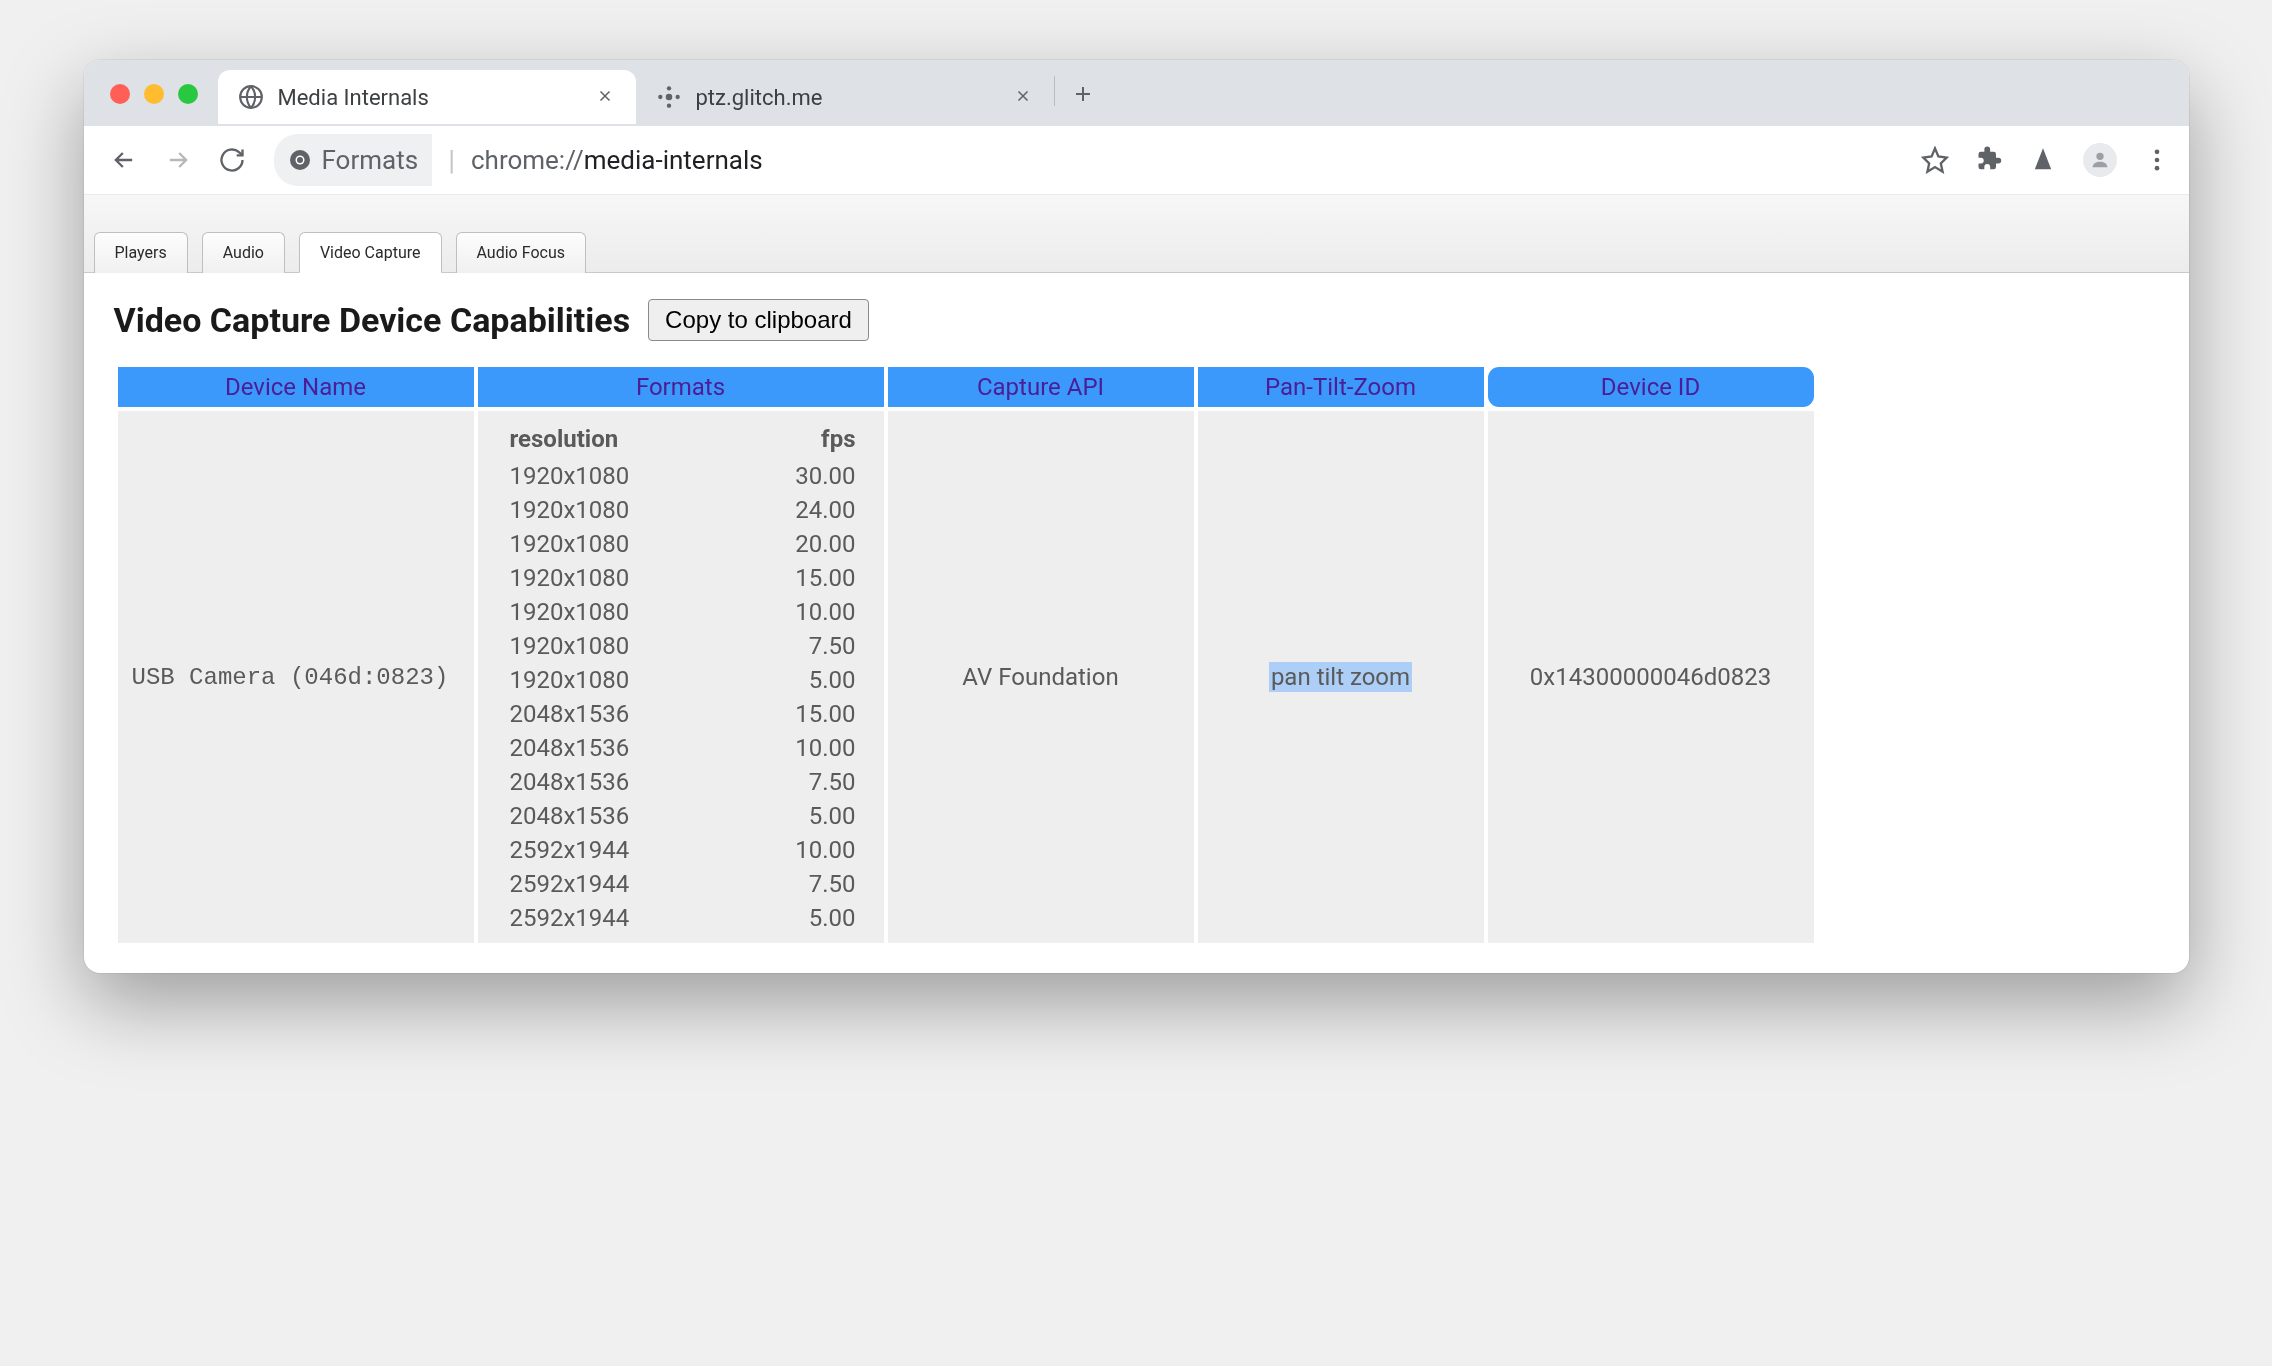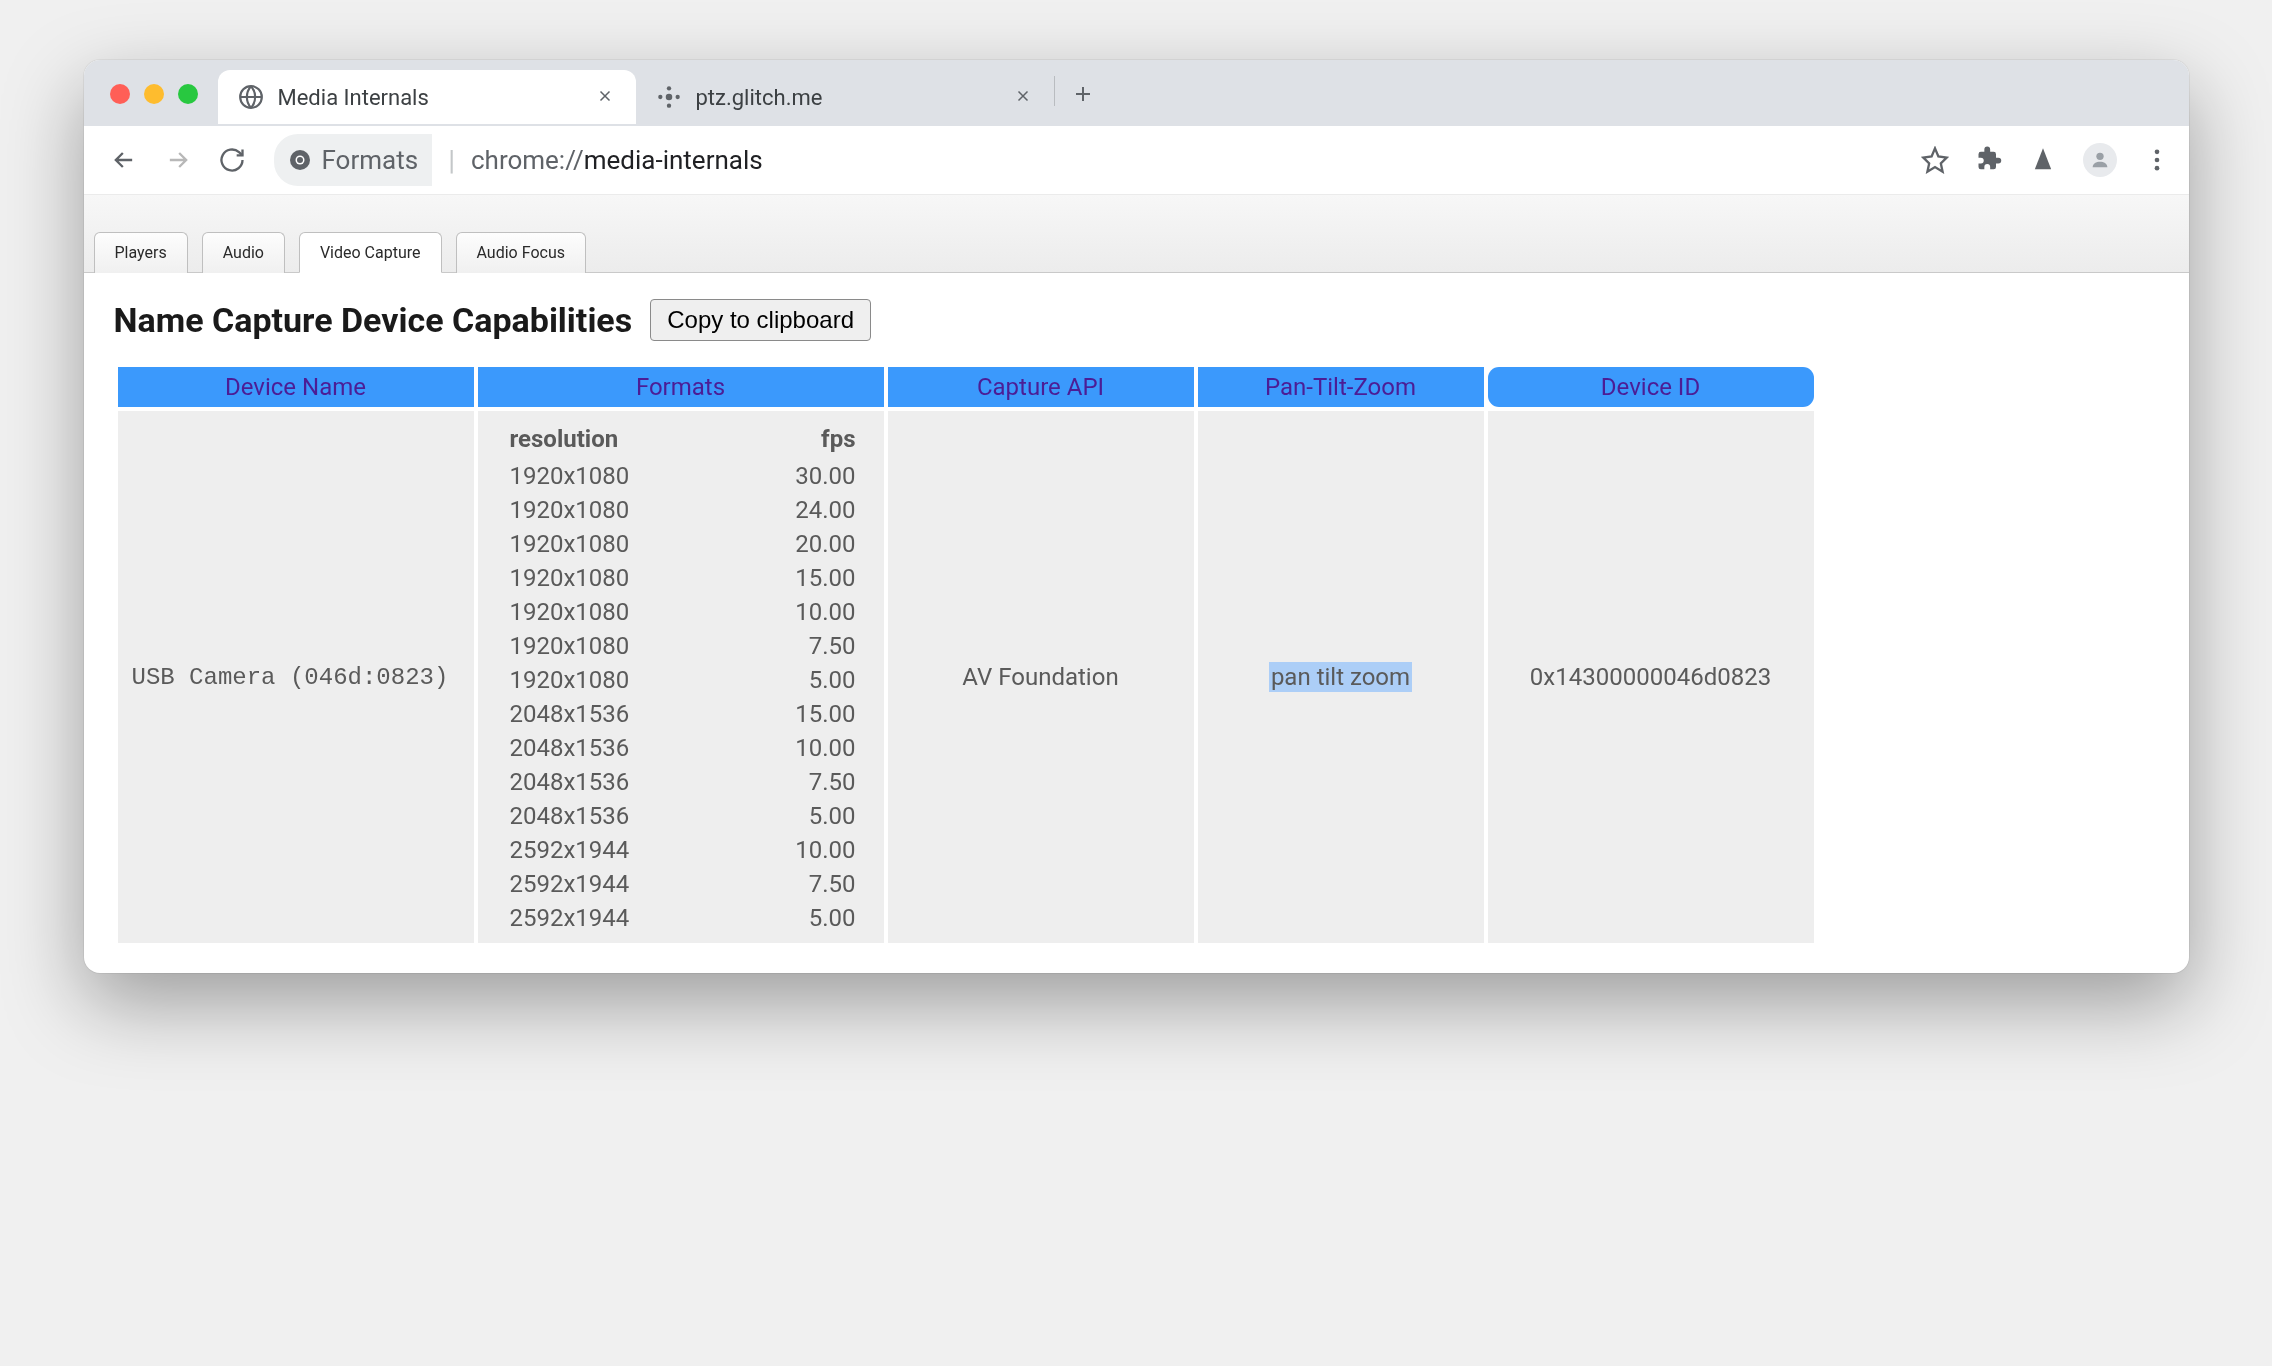--- a/index.html
+++ b/index.html
@@ -309,21 +309,21 @@
 
   <div class="internal-tabs">
     <div class="itab">Players</div>
     <div class="itab">Audio</div>
     <div class="itab active">Video Capture</div>
     <div class="itab">Audio Focus</div>
   </div>
 
   <div class="content">
     <div class="heading-row">
-      <h2>Name Capture Device Capabilities</h2>
+      <h2>Video Capture Device Capabilities</h2>
       <button class="copy-btn">Copy to clipboard</button>
     </div>
 
     <table class="cap">
       <thead>
         <tr>
           <th class="col-dev">Device Name</th>
           <th class="col-fmt">Formats</th>
           <th class="col-api">Capture API</th>
           <th class="col-ptz">Pan-Tilt-Zoom</th>

